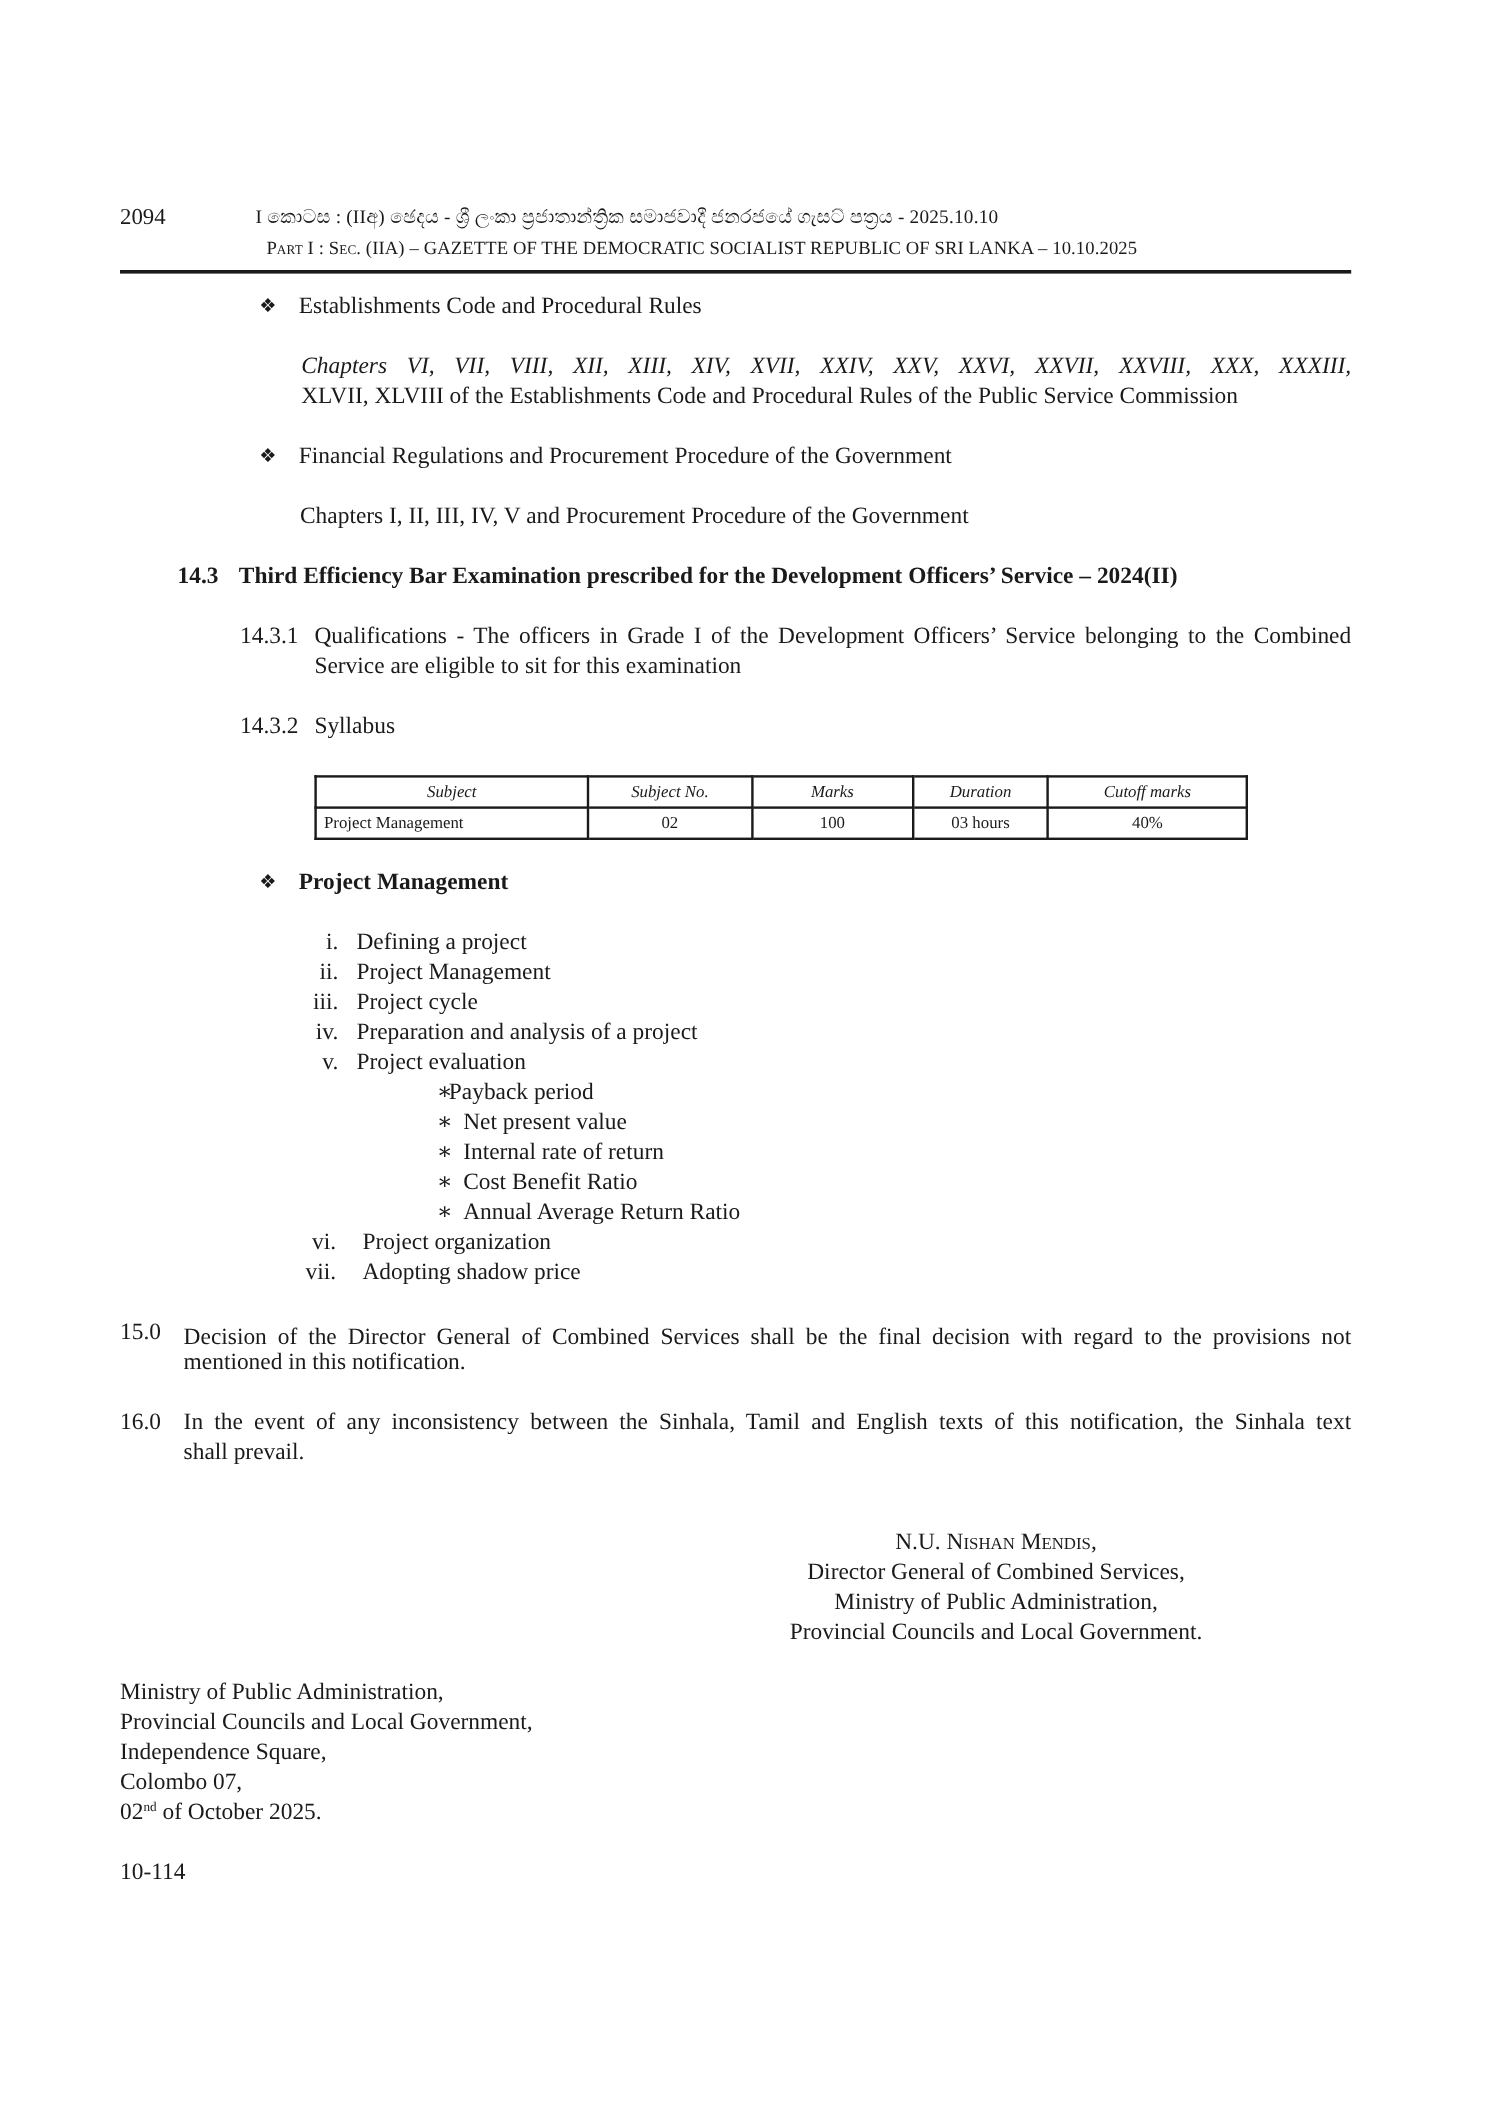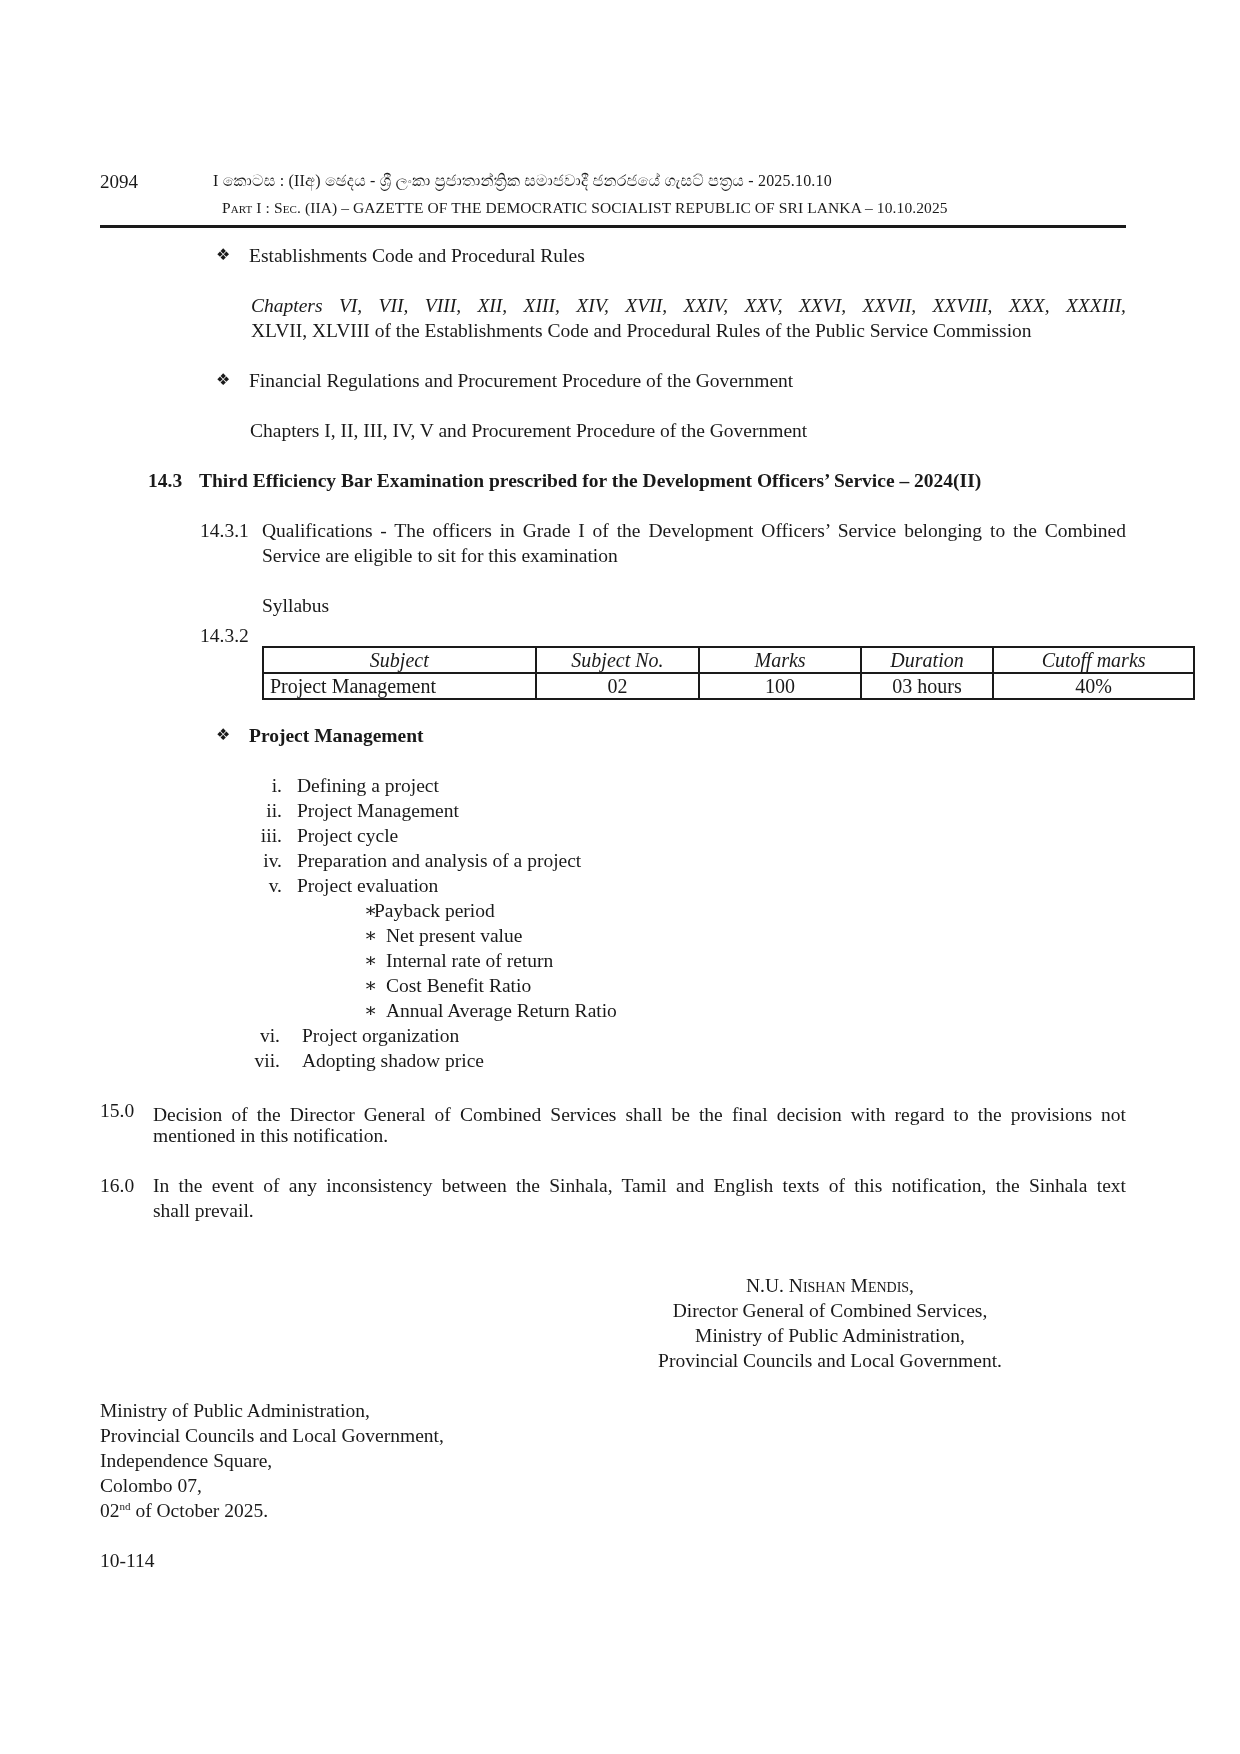--- a/index.html
+++ b/index.html
@@ -7,22 +7,22 @@
          font-family: "Liberation Serif", "DejaVu Serif", serif; color: #1a1a1a; }
   .abs { position: absolute; white-space: nowrap; }
   .t { font-size: 19.5px; line-height: 25px; }
   .page-no { left: 100px; top: 171px; font-size: 19px; }
   .hdr-si { left: 213px; top: 172px; font-size: 16px; letter-spacing: 0.2px; }
   .hdr-en { left: 222px; top: 199px; font-size: 15.5px; letter-spacing: 0.1px; }
   .hdr-en .sc { font-variant: small-caps; }
   .rule { position: absolute; left: 100px; top: 225px; width: 1026px; height: 3px; background: #1a1a1a; }
   .bullet { font-size: 16px; }
   .bold { font-weight: bold; }
-  table.syl { position: absolute; left: 262px; top: 646px; width: 933px; border-collapse: collapse;
-              font-size: 20px; }
+  table.syl { position: absolute; left: 262px; top: 646px; width: 778px; border-collapse: collapse;
+              font-size: 14px; }
   table.syl th, table.syl td { border: 2px solid #1a1a1a; padding: 0 6px; height: 24px; line-height: 23px; }
   table.syl th { font-weight: normal; font-style: italic; text-align: center; }
   table.syl td { text-align: center; }
   table.syl td.left { text-align: left; }
   .roman { text-align: right; width: 36px; }
   .sig { text-align: center; width: 420px; left: 620px; }
   .sc2 { font-variant: small-caps; }
   sup { font-size: 11px; vertical-align: 7px; line-height: 0; }
 </style>
 </head>
@@ -45,21 +45,21 @@
 <div class="abs t" style="left:249px; top:368px;">Financial Regulations and Procurement Procedure of the Government</div>
 <div class="abs t" style="left:250px; top:418px;">Chapters I, II, III, IV, V and Procurement Procedure of the Government</div>
 
 <div class="abs t bold" style="left:148px; top:468px;">14.3</div>
 <div class="abs t bold" style="left:199px; top:468px;">Third Efficiency Bar Examination prescribed for the Development Officers’ Service – 2024(II)</div>
 
 <div class="abs t" style="left:200px; top:518px;">14.3.1</div>
 <div class="abs t" style="left:262px; top:518px; width:864px; text-align:justify; text-align-last:justify;">Qualifications - The officers in Grade I of the Development Officers’ Service belonging to the Combined</div>
 <div class="abs t" style="left:262px; top:543px;">Service are eligible to sit for this examination</div>
 
-<div class="abs t" style="left:200px; top:623px;">14.3.2</div>
+<div class="abs t" style="left:200px; top:593px;">14.3.2</div>
 <div class="abs t" style="left:262px; top:593px;">Syllabus</div>
 
 <table class="syl">
   <colgroup>
     <col style="width:243px">
       <col style="width:146px">
       <col style="width:144px">
       <col style="width:118px">
       <col style="width:179px">
   </colgroup>

